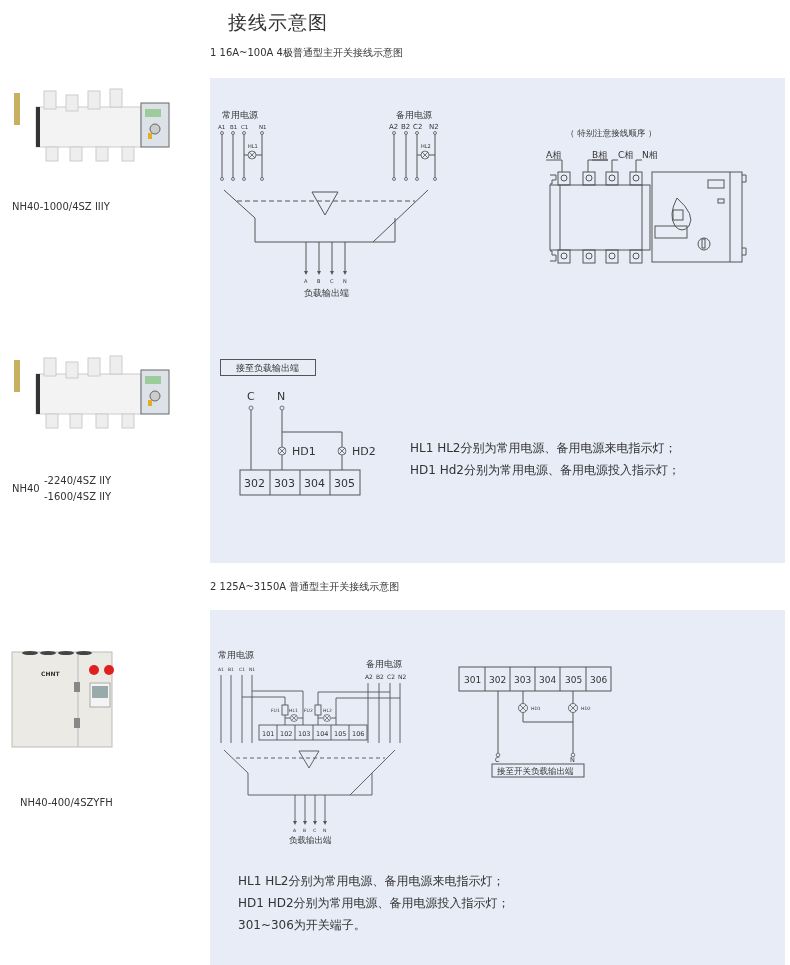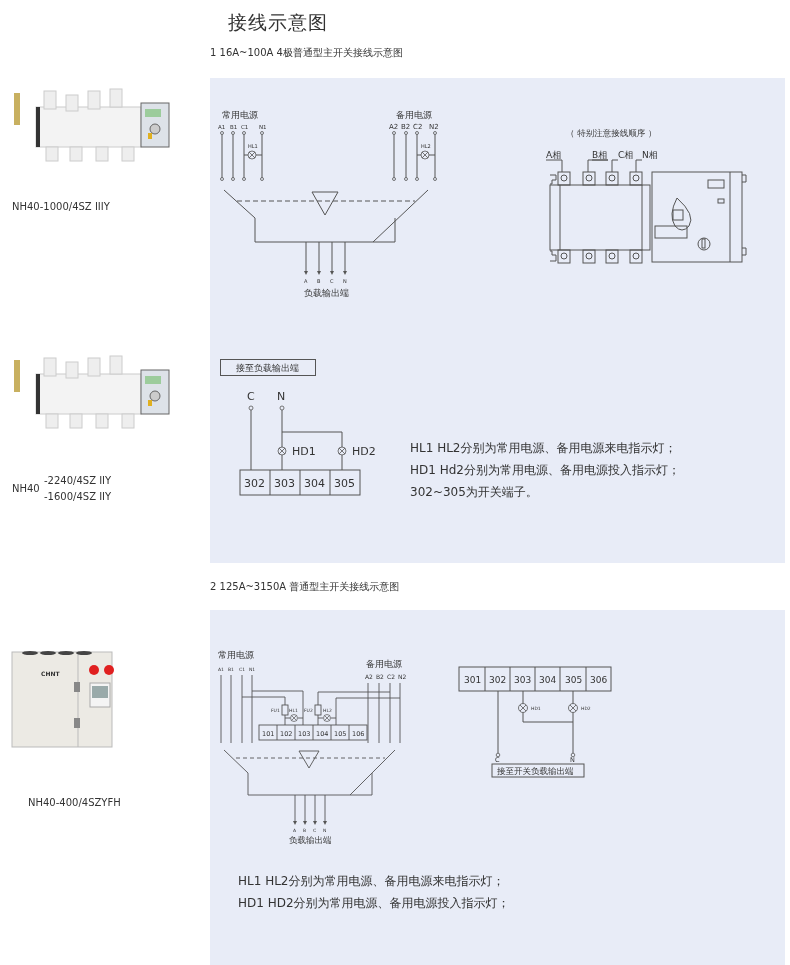--- a/index.html
+++ b/index.html
@@ -220,21 +220,20 @@
   <text x="132" y="97" font-size="11">HD2</text>
   <text x="24" y="129" font-size="11">302</text>
   <text x="54" y="129" font-size="11">303</text>
   <text x="84" y="129" font-size="11">304</text>
   <text x="114" y="129" font-size="11">305</text>
 </svg>
 
 <div class="abs note" style="left:410px; top:437px;">
   <div>HL1 HL2分别为常用电源、备用电源来电指示灯；</div>
   <div>HD1 Hd2分别为常用电源、备用电源投入指示灯；</div>
-  <div>302~305为开关端子。</div>
 </div>
 
 <div class="abs section-title" style="left:210px; top:580px; font-size:10px;text-align:right;">2 125A~3150A 普通型主开关接线示意图</div>
 
 <div class="abs panel" style="left:210px; top:610px; width:575px; height:355px;"></div>
 
 <svg class="product-img" style="left:10px; top:650px;" width="110" height="100" viewBox="0 0 110 100">
   <rect x="2" y="2" width="100" height="95" fill="#eceae4" stroke="#bbb"></rect>
   <line x1="68" y1="2" x2="68" y2="97" stroke="#bbb"></line>
   <ellipse cx="20" cy="3" rx="8" ry="2" fill="#444"></ellipse>
@@ -242,21 +241,21 @@
   <ellipse cx="56" cy="3" rx="8" ry="2" fill="#444"></ellipse>
   <ellipse cx="74" cy="3" rx="8" ry="2" fill="#444"></ellipse>
   <text x="31" y="26" font-size="6" font-weight="bold" fill="#2a3a8a">CHNT</text>
   <circle cx="84" cy="20" r="5" fill="#e02020"></circle>
   <circle cx="99" cy="20" r="5" fill="#e02020"></circle>
   <rect x="80" y="33" width="20" height="24" fill="#f4f4f4" stroke="#aaa"></rect>
   <rect x="82" y="36" width="16" height="12" fill="#9aa"></rect>
   <rect x="64" y="32" width="6" height="10" fill="#888"></rect>
   <rect x="64" y="68" width="6" height="10" fill="#888"></rect>
 </svg>
-<div class="abs product-label" style="left:28px; top:797px;">NH40-400/4SZYFH</div>
+<div class="abs product-label" style="left:20px; top:797px;">NH40-400/4SZYFH</div>
 
 <svg class="abs" style="left:210px; top:645px;" width="230" height="200" viewBox="0 0 230 200">
   <text x="8" y="13" font-size="9">常用电源</text>
   <text x="156" y="22" font-size="9">备用电源</text>
   <text x="8" y="26" font-size="4.5">A1</text>
   <text x="18" y="26" font-size="4.5">B1</text>
   <text x="29" y="26" font-size="4.5">C1</text>
   <text x="39" y="26" font-size="4.5">N1</text>
   <text x="155" y="34" font-size="6">A2</text>
   <text x="166" y="34" font-size="6">B2</text>
@@ -368,13 +367,14 @@
   <text x="76" y="45" font-size="4.5">HD1</text>
   <text x="126" y="45" font-size="4.5">HD2</text>
   <text x="40" y="97" font-size="6.5">C</text>
   <text x="115" y="97" font-size="6.5">N</text>
   <text x="42" y="109" font-size="8.5">接至开关负载输出端</text>
 </svg>
 
 <div class="abs note" style="left:238px; top:870px;">
   <div>HL1 HL2分别为常用电源、备用电源来电指示灯；</div>
   <div>HD1 HD2分别为常用电源、备用电源投入指示灯；</div>
+  <div>301~306为开关端子。</div>
 </div>
 
 </body></html>

